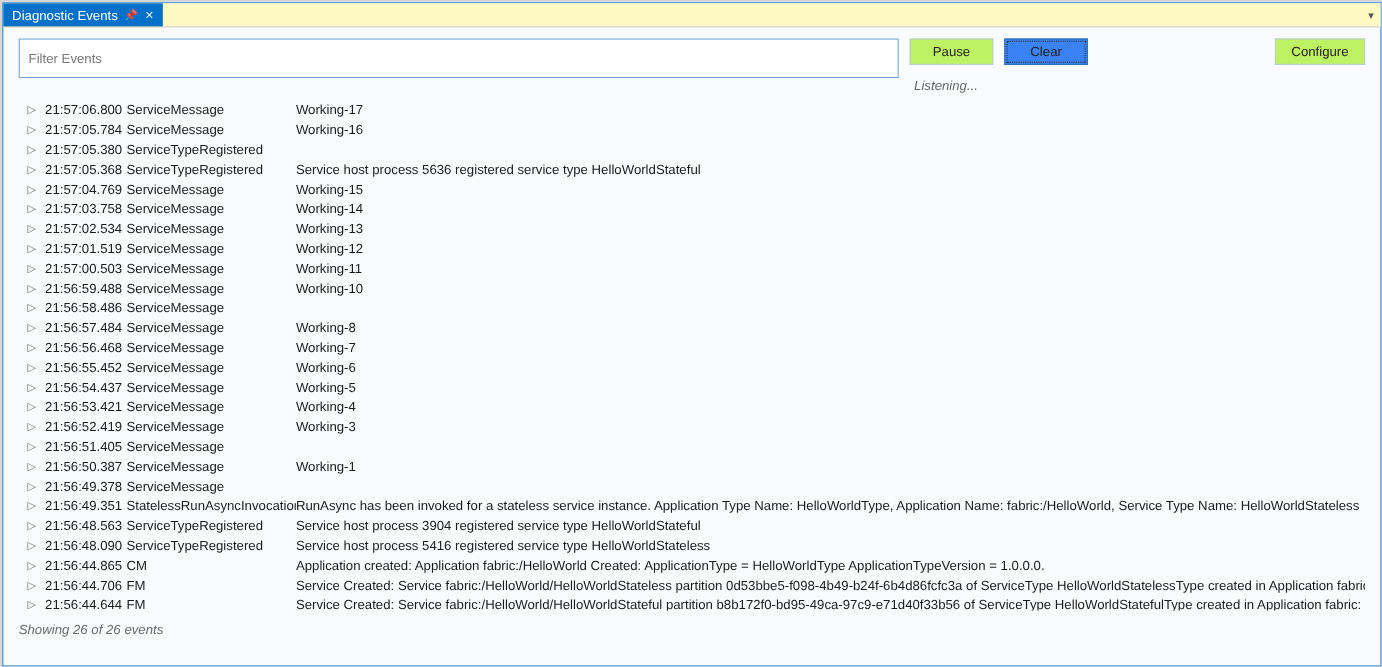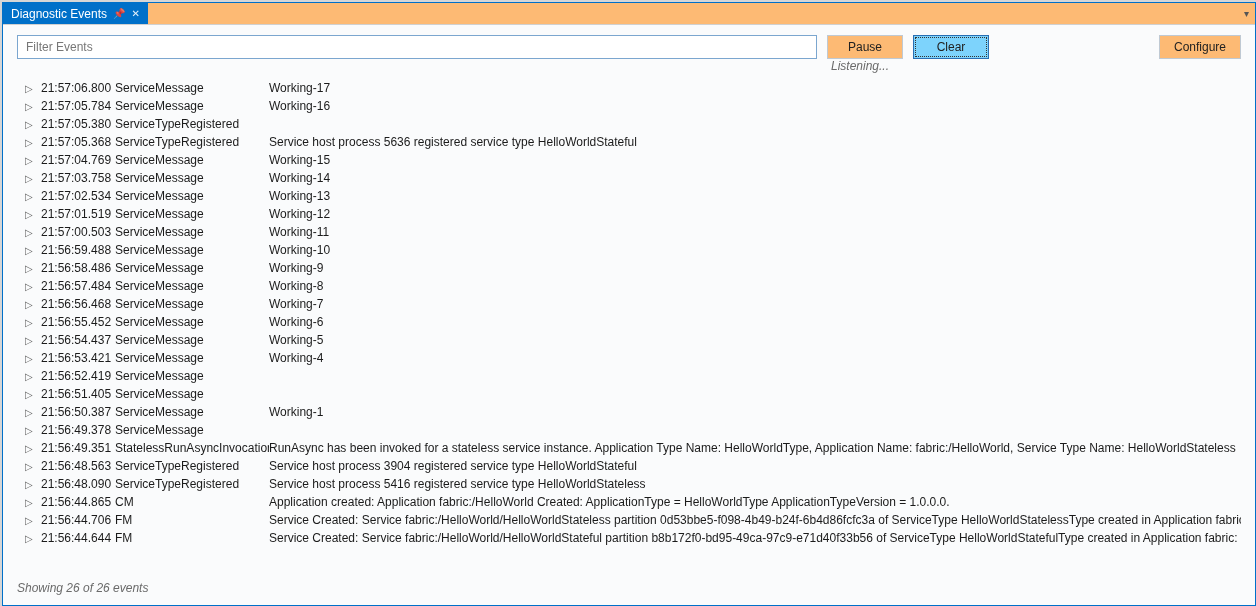--- a/index.html
+++ b/index.html
@@ -19,21 +19,21 @@
     flex-direction: column;
     height: 604px;
     background: #fafbfc;
     border: 1px solid #0070c9;
   }
   
   .tabbar {
     display: flex;
     align-items: center;
     height: 22px;
-    background: #fdba74;
+    background: #fef9c3;
     border-bottom: 1px solid #d0d0d0;
     position: relative;
   }
   .tab {
     display: inline-flex;
     align-items: center;
     background: #0070c9;
     color: #fff;
     height: 21px;
     padding: 0 8px;
@@ -53,43 +53,43 @@
   
   .toolbar {
     display: flex;
     align-items: flex-start;
     padding: 10px 14px 2px 14px;
     gap: 10px;
   }
   .filter-input {
     flex: 0 0 800px;
     width: 800px;
-    height: 24px;
+    height: 36px;
     border: 1px solid #7ba6cf;
     padding: 2px 8px;
     font-size: 12px;
     color: #222;
     background: #fff;
   }
   .filter-input::placeholder { color: #777; }
   .btn {
     height: 24px;
     min-width: 76px;
     padding: 0 14px;
     font-size: 12px;
-    background: #fdba74;
+    background: #bef264;
     border: 1px solid #bfc9d3;
     color: #222;
     cursor: pointer;
   }
   .btn.focused {
     outline: 1px dotted #333;
     outline-offset: -3px;
     border: 1px solid #2a6fb3;
-    background: #7dd3fc;
+    background: #3b82f6;
   }
   .spacer { flex: 1; }
   .btn.configure { margin-left: auto; }
   .listening-row {
     height: 20px;
     padding-left: 828px;
     color: #6a6a6a;
     font-style: italic;
     font-size: 12px;
     margin-top: -2px;
@@ -132,21 +132,21 @@
   .row .exp {
     width: 16px;
     color: #666;
     font-size: 10px;
   }
   .row .ts  { width: 74px; }
   .row .evt { width: 154px; overflow: hidden; text-overflow: clip; }
   .row .msg { flex: 1; overflow: hidden; text-overflow: clip; }
 
   .footer {
-    padding: 6px 14px 10px 14px;
+    padding: 6px 14px 26px 14px;
     font-style: italic;
     color: #6a6a6a;
     font-size: 12px;
   }
 </style>
 </head>
 <body>
 
 <div class="root">
 
@@ -226,21 +226,20 @@
         <div class="row">
           <span class="exp">▷</span>
           <span class="ts">21:56:59.488</span>
           <span class="evt">ServiceMessage</span>
           <span class="msg">Working-10</span>
         </div>
         <div class="row">
           <span class="exp">▷</span>
           <span class="ts">21:56:58.486</span>
           <span class="evt">ServiceMessage</span>
-          <span class="msg">Working-9</span>
         </div>
         <div class="row">
           <span class="exp">▷</span>
           <span class="ts">21:56:57.484</span>
           <span class="evt">ServiceMessage</span>
           <span class="msg">Working-8</span>
         </div>
         <div class="row">
           <span class="exp">▷</span>
           <span class="ts">21:56:56.468</span>
@@ -262,20 +261,21 @@
         <div class="row">
           <span class="exp">▷</span>
           <span class="ts">21:56:53.421</span>
           <span class="evt">ServiceMessage</span>
           <span class="msg">Working-4</span>
         </div>
         <div class="row">
           <span class="exp">▷</span>
           <span class="ts">21:56:52.419</span>
           <span class="evt">ServiceMessage</span>
+          <span class="msg">Working-3</span>
         </div>
         <div class="row">
           <span class="exp">▷</span>
           <span class="ts">21:56:51.405</span>
           <span class="evt">ServiceMessage</span>
         </div>
         <div class="row">
           <span class="exp">▷</span>
           <span class="ts">21:56:50.387</span>
           <span class="evt">ServiceMessage</span>

